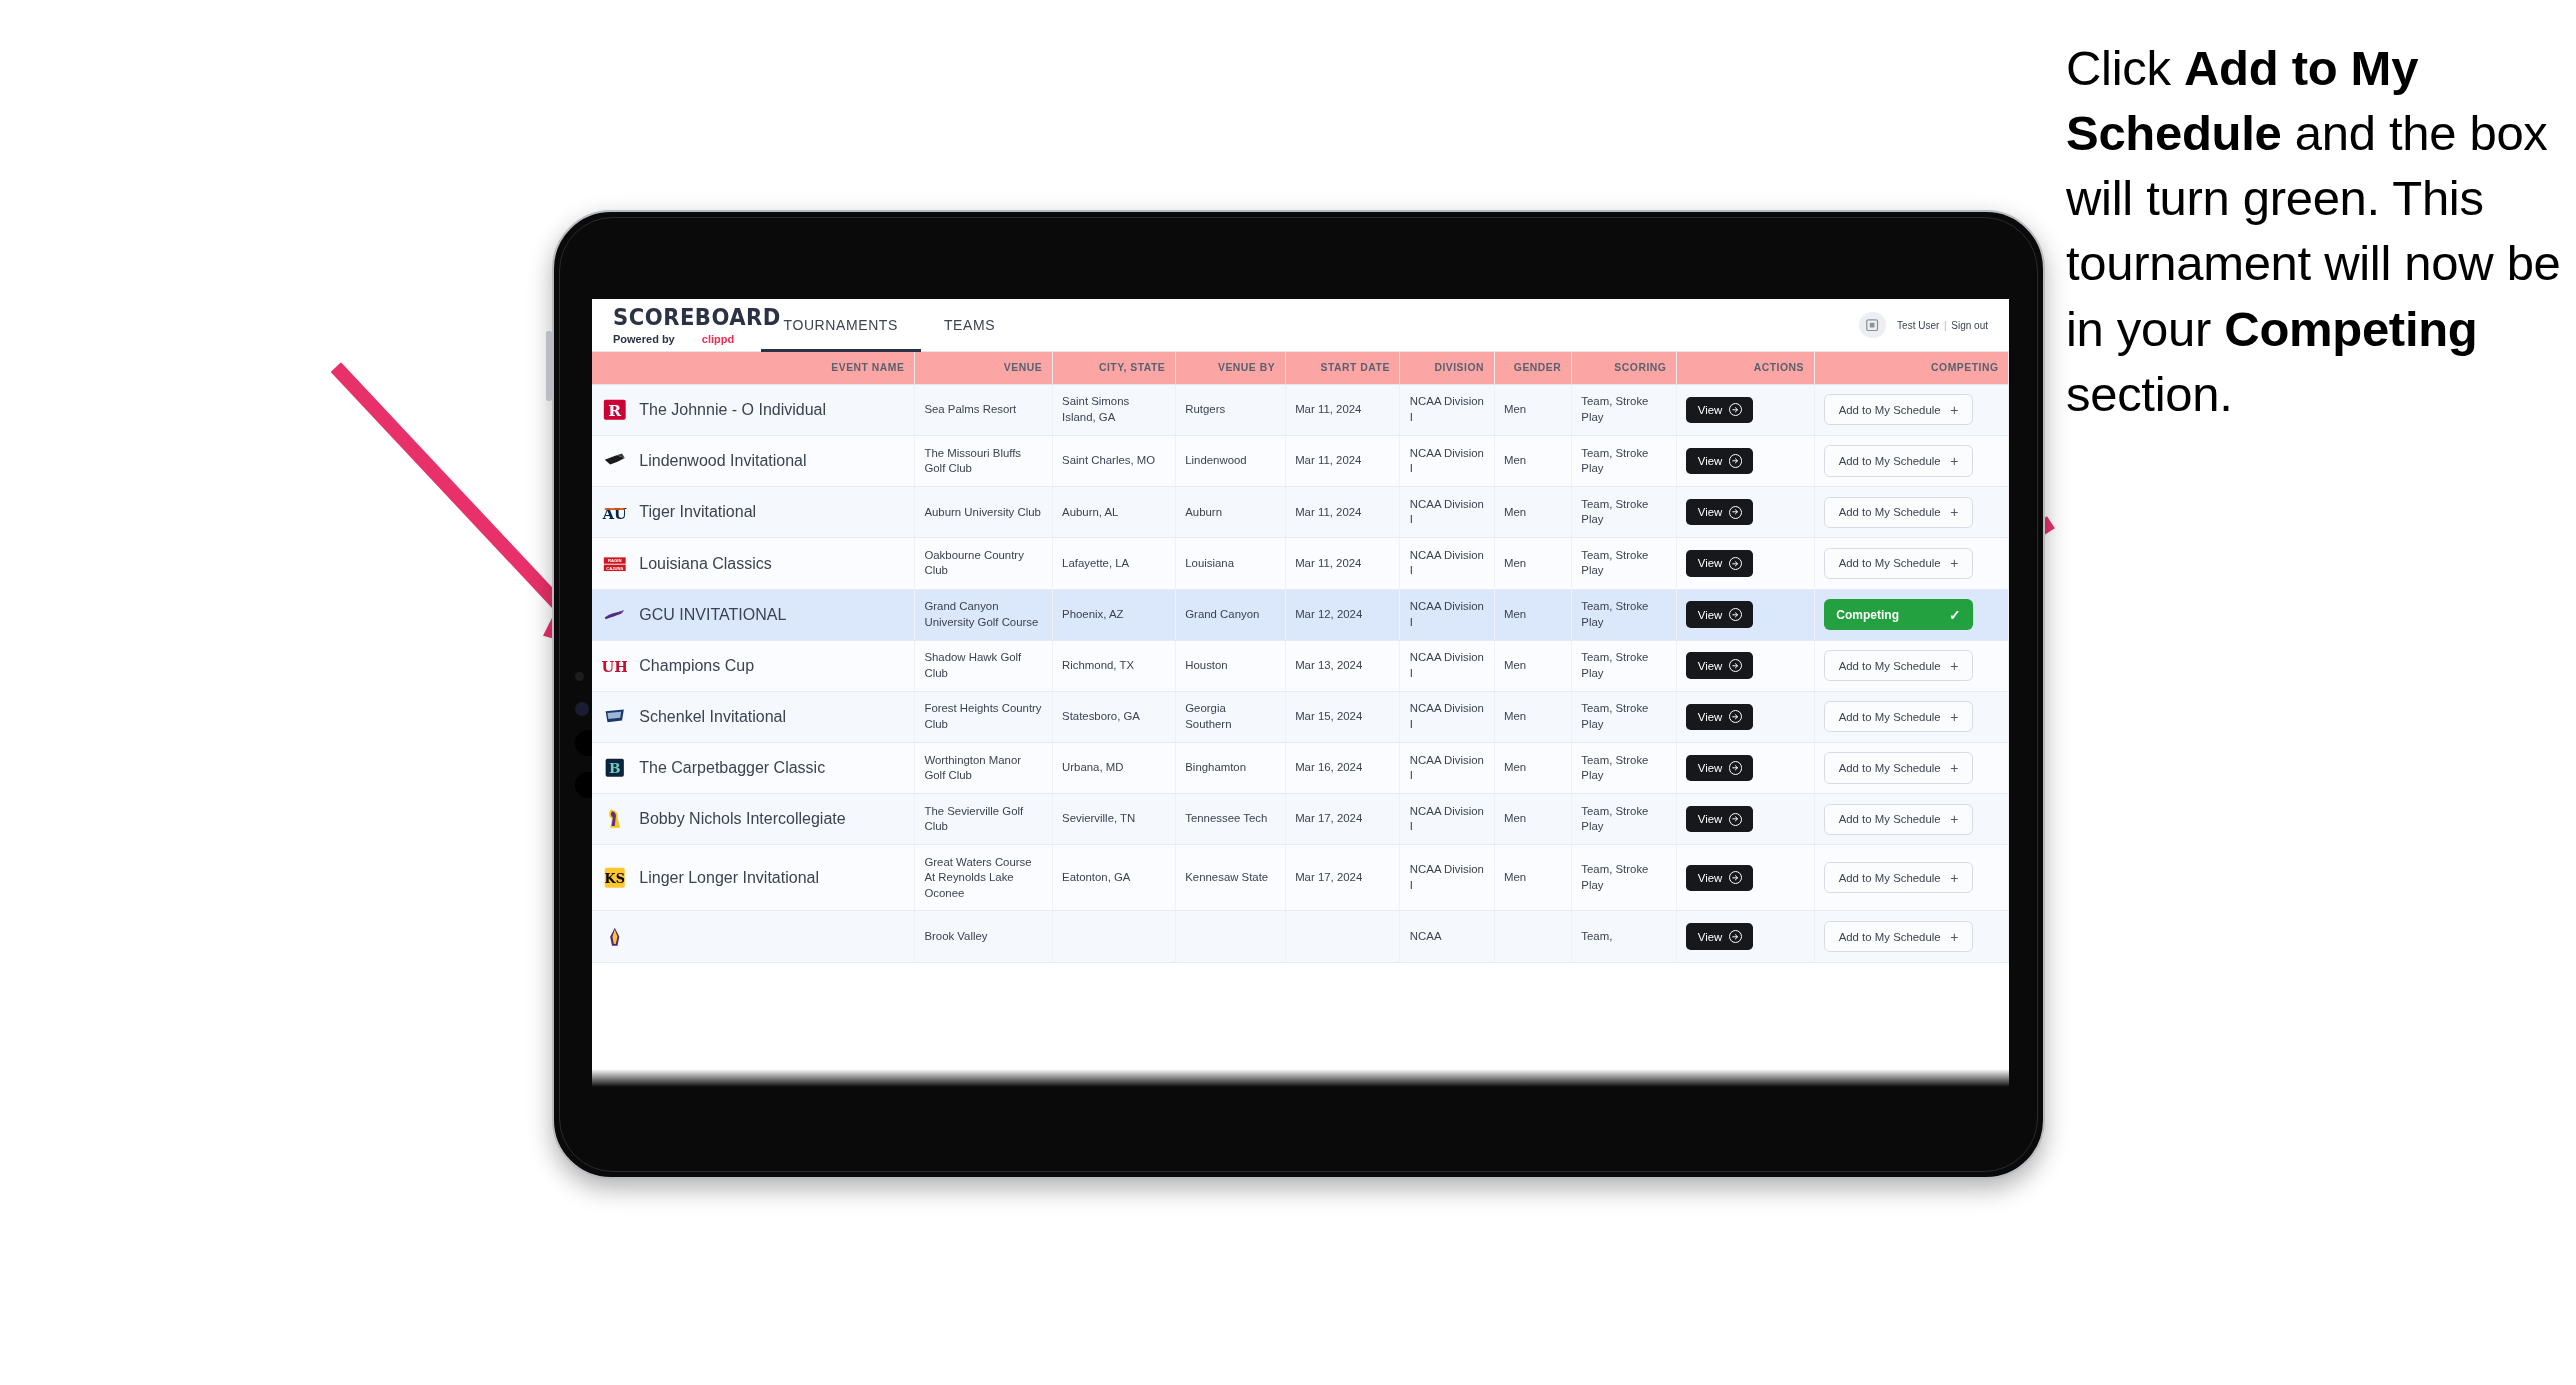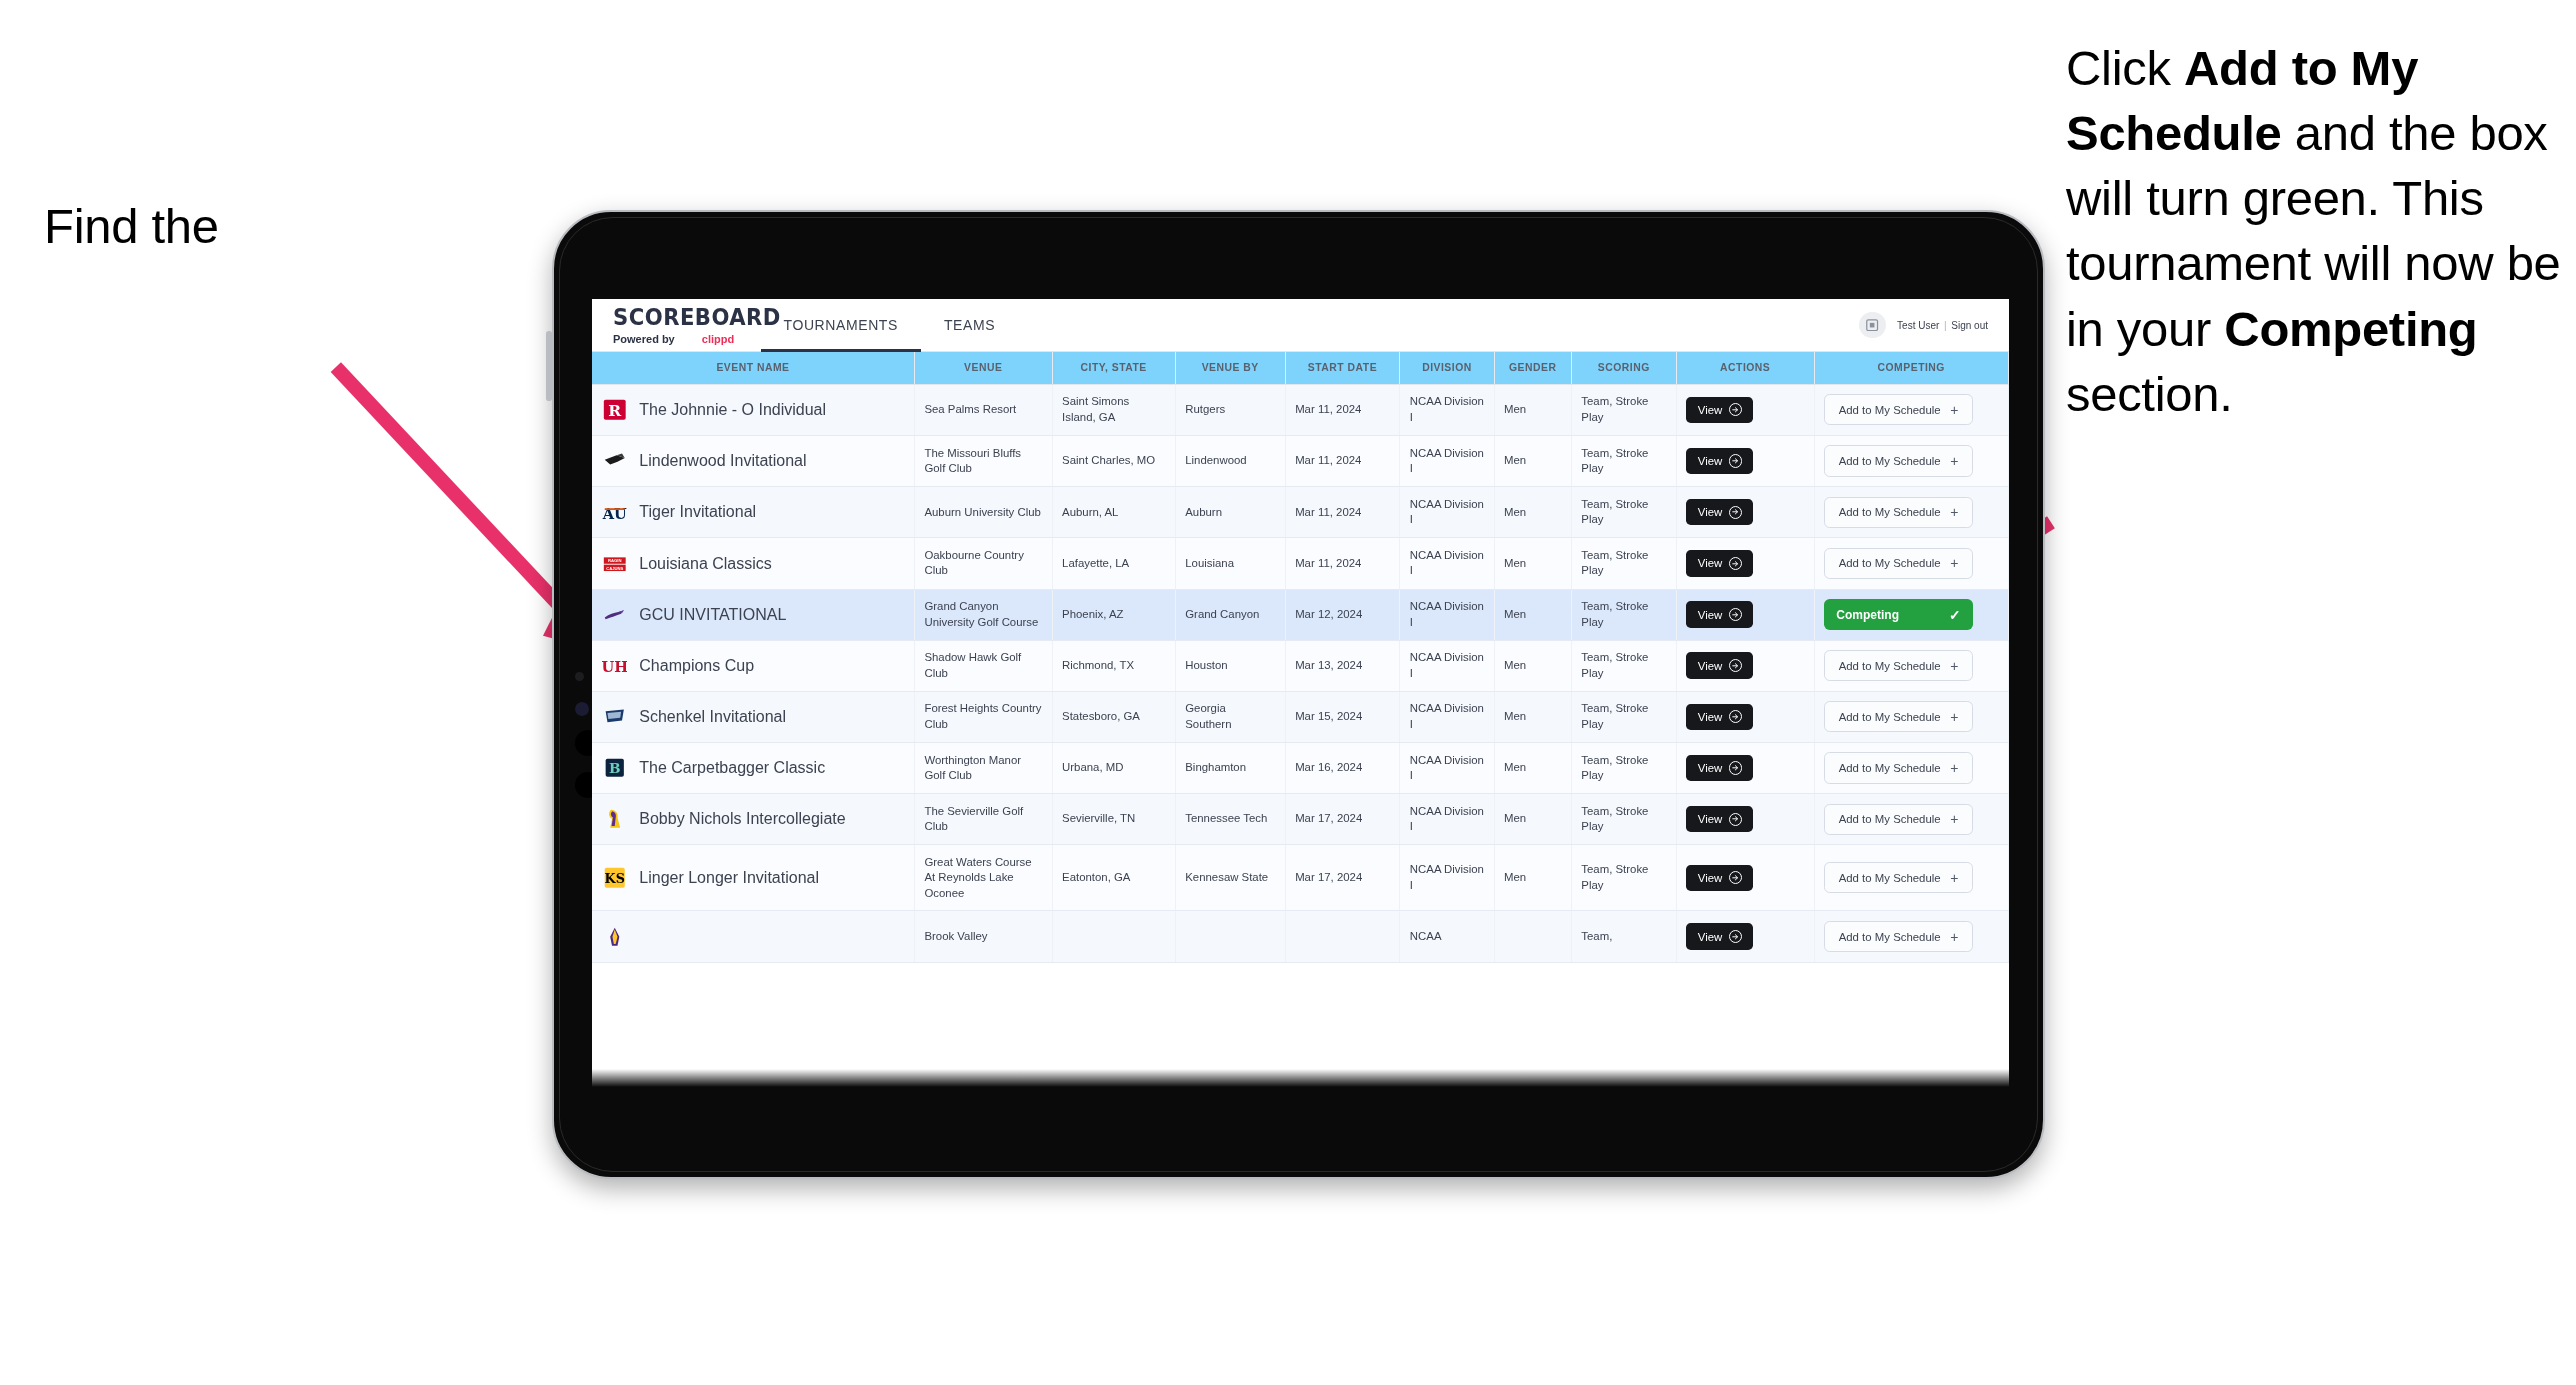--- a/index.html
+++ b/index.html
@@ -95,22 +95,22 @@
   }
   .avatar svg { width:12.3px; height:12.3px; }
   .user-txt { font-size:10px; color:#3c4250; white-space:nowrap; }
   .user-txt .sep { color:#aeb4bd; margin:0 4.7px; }
   .user-txt a { color:#3c4250; text-decoration:none; }
 
   
   .tablewrap { height: 742px; overflow:hidden; position:relative; }
   table { border-collapse: collapse; width: 1417px; table-layout: fixed; }
   thead th {
-    background:#7dd3fc; color:#5a616e; font-size:10.4px; letter-spacing:0.5px;
-    font-weight:600; text-align:center; padding:10.4px 9.5px;
+    background:#fca5a5; color:#5a616e; font-size:10.4px; letter-spacing:0.5px;
+    font-weight:600; text-align:right; padding:10.4px 9.5px;
     border-bottom:0.9px solid #e2e5ea; border-right:0.9px solid #e8eaee;
     white-space:nowrap; vertical-align:middle;
   }
   tbody td {
     font-size: 11.4px; color:#3c4250; padding: 9.5px;
     border-bottom:0.9px solid #e6eaf2; border-right:0.9px solid #eef1f6;
     vertical-align: middle; line-height:1.35;
   }
   tbody tr { background:#f5f8fd; }
   tbody tr.alt { background:#fafcff; }
@@ -163,21 +163,20 @@
     background:linear-gradient(to bottom, rgba(255,255,255,0) 0%, #0a0a0a 72%);
     pointer-events:none;
   }
 </style>
 </head>
 <body>
 
 <div class="stage">
 
   <div class="anno anno-left">
-    <div>Find the</div>
   </div>
 
   <div class="anno anno-right"><span>Click </span><b>Add to My Schedule</b><span> and the box will turn green. This tournament will now be in your </span><b>Competing</b><span> section.</span></div>
 
   <svg class="arrow-svg" style="left:0;top:0;width:2576px;height:1386px;" viewBox="0 0 2723 1465" width="2576" height="1386">
     <line x1="355" y1="388" x2="610" y2="660" stroke="#e8316a" stroke-width="15" stroke-linecap="butt"></line>
     <polygon points="640,690 574,672 596,628" fill="#e8316a"></polygon>
   </svg>
 
   <svg class="arrow-svg" style="left:0;top:0;width:2576px;height:1386px;" viewBox="0 0 2723 1465" width="2576" height="1386">

